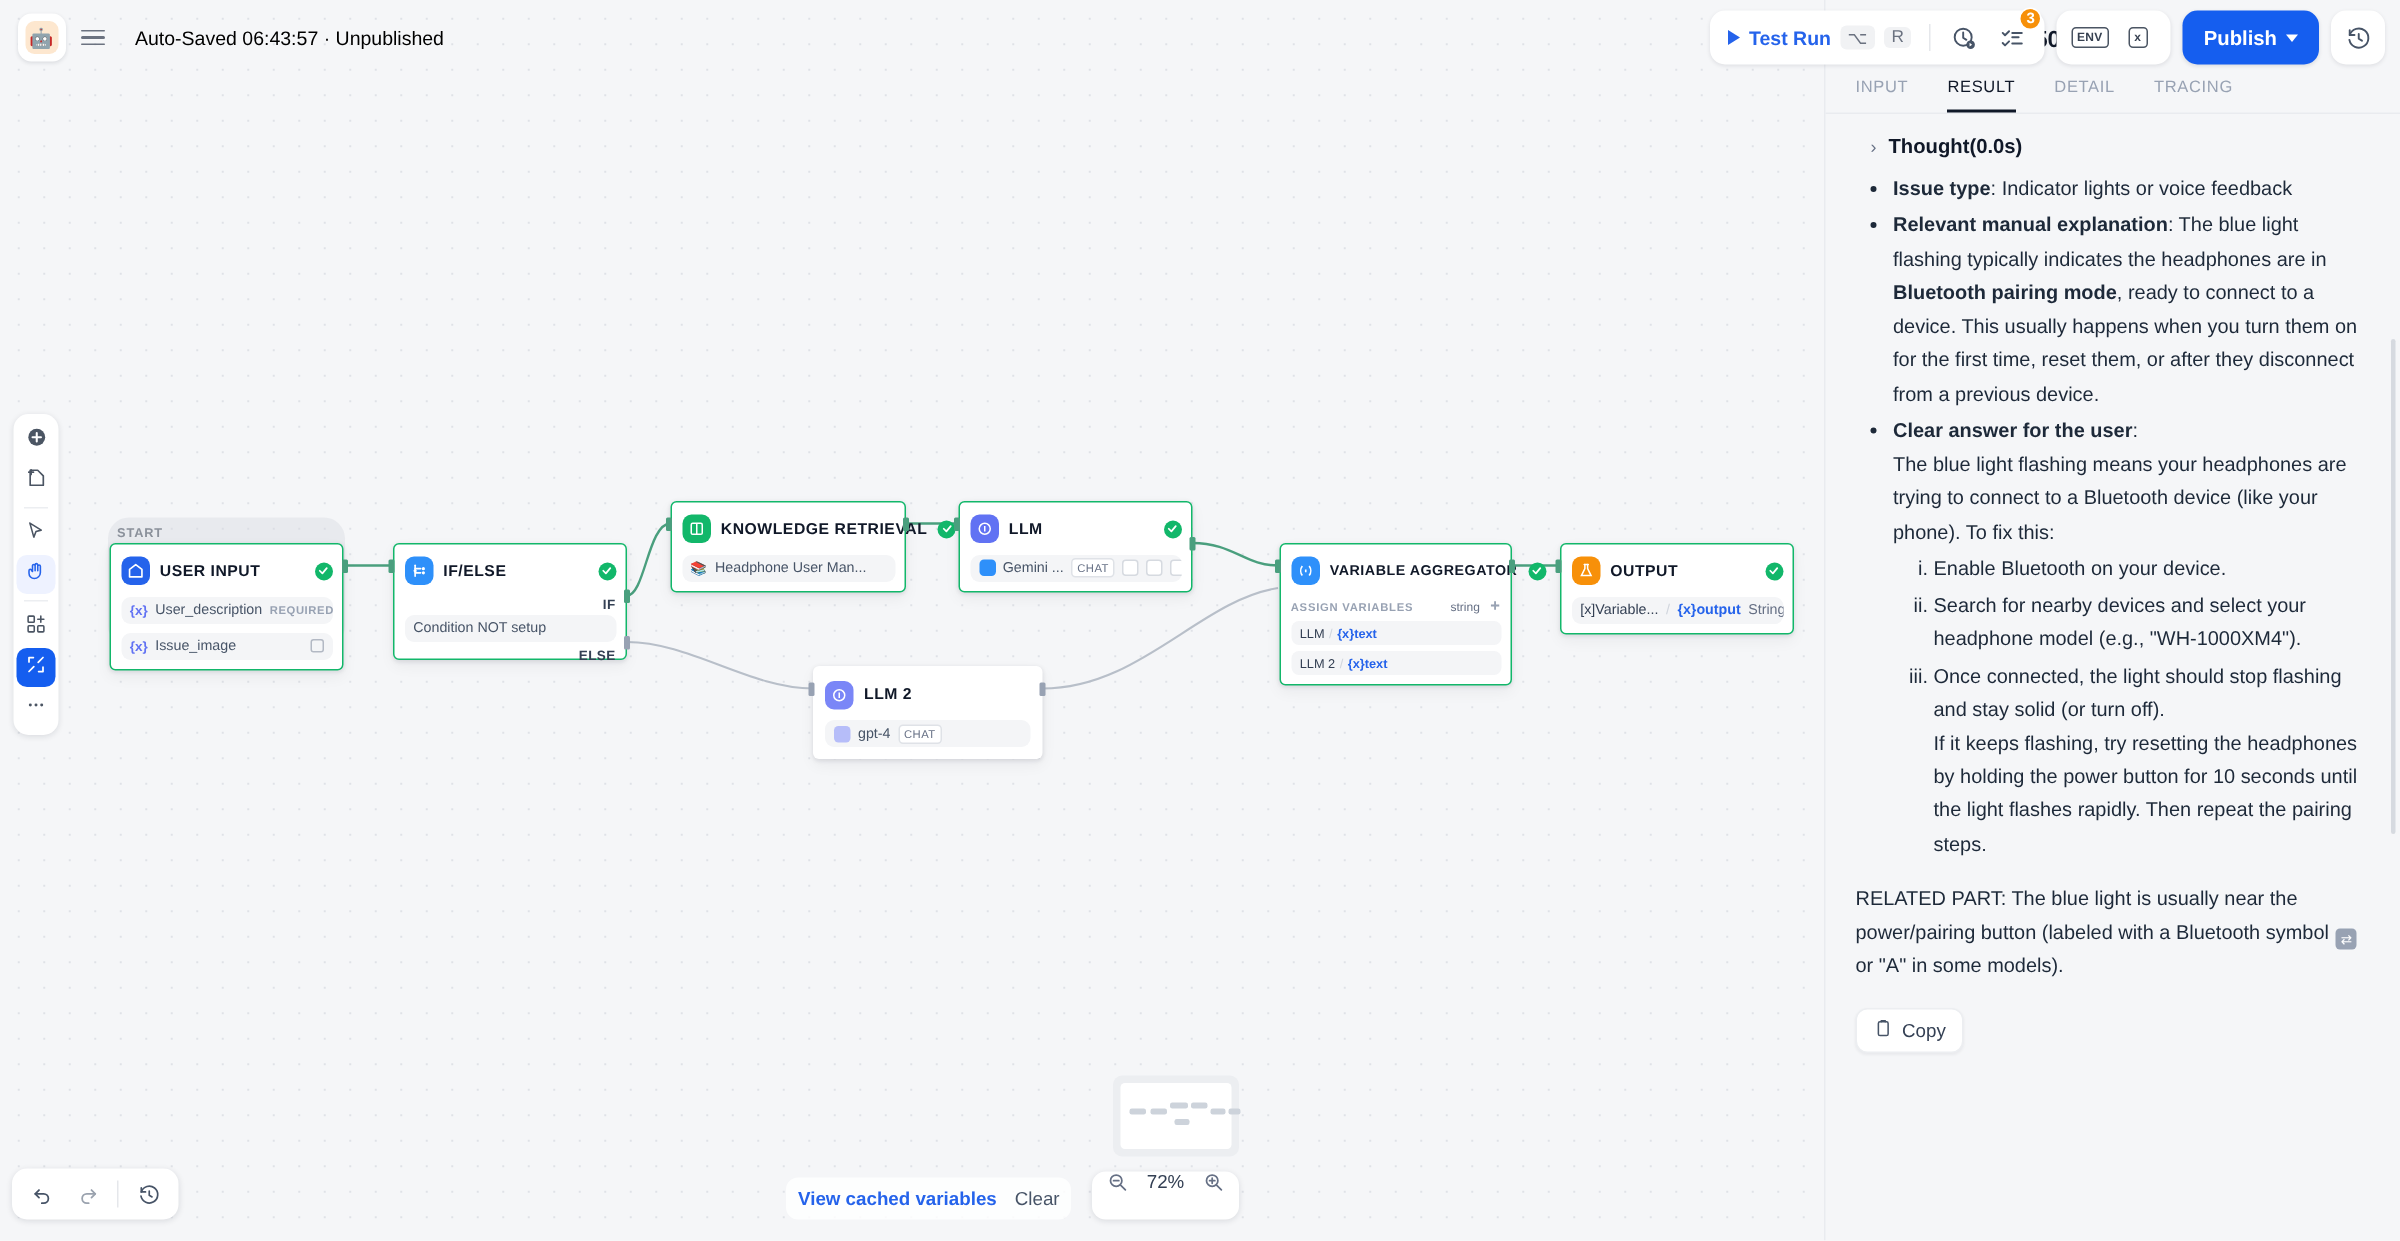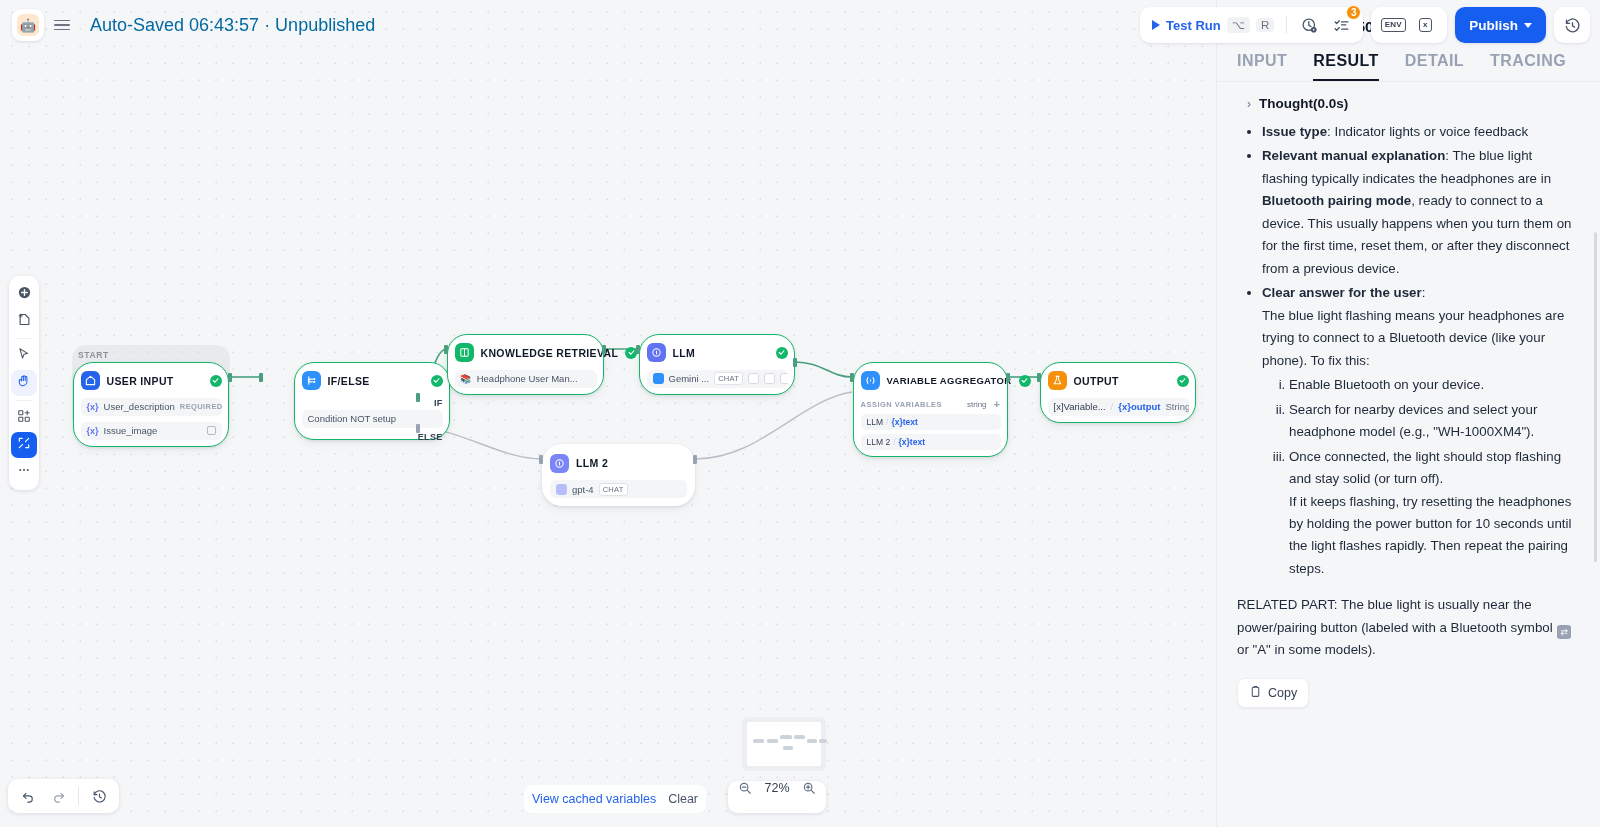--- a/index.html
+++ b/index.html
@@ -31,21 +31,21 @@
   }
   .logo-inner {
     width: 22px; height: 22px; border-radius: 6px; background: #fde7cf;
     display:flex; align-items:center; justify-content:center; font-size: 13px; line-height: 1;
   }
   .hamburger { width: 22px; height: 22px; display:flex; flex-direction: column; justify-content:center; gap:3px; margin-left:4px; cursor:pointer;}
   .hamburger i { display:block; height: 1.6px; background:#6b7280; border-radius: 2px; }
   .hamburger i:nth-child(1){width:16px}
   .hamburger i:nth-child(2){width:16px}
   .hamburger i:nth-child(3){width:16px}
-  .autosave { font-size: 18px; color: #0369a1; margin-left: 8px; white-space: nowrap; }
+  .autosave { font-size: 13px; color: #000000; margin-left: 8px; white-space: nowrap; }
 
   .tb-right { position: absolute; right: 10px; top: 7px; display: flex; align-items: center; gap: 8px; }
   .pill {
     background: #fff; border-radius: 10px; height: 36px; display: flex; align-items: center;
     box-shadow: 0 1px 3px rgba(16,24,40,.10); padding: 0 8px; gap: 4px;
   }
   .testrun { display:flex; align-items:center; gap:6px; padding: 0 4px; cursor: pointer;}
   .testrun .lbl { color:#2563eb; font-size:13px; font-weight:600; }
   .play-tri {
     width: 0; height: 0; border-left: 8px solid #2563eb;
@@ -81,21 +81,21 @@
   .rail-sep { width: 16px; height:1px; background:#eceef1; margin: 3px 0; }
 
   
   .group-label {
     position:absolute; font-size: 8.5px; letter-spacing: .6px; color: #8b919b; font-weight: 600;
   }
   .startbox {
     position:absolute; border-radius: 14px; background: rgba(214,218,224,.42);
   }
   .node {
-    position:absolute; background:#fff; border-radius: 20px;
+    position:absolute; background:#fff; border-radius: 4px;
     box-shadow: 0 1px 3px rgba(16,24,40,.10), 0 4px 10px rgba(16,24,40,.05);
     padding: 8px; z-index: 6;
   }
   .node.sel { border: 1.5px solid #12b76a; padding: 6.5px; }
   .node-head { display:flex; align-items:center; gap: 7px; height: 22px; }
   .nicon { width: 19px; height: 19px; border-radius: 6px; display:flex; align-items:center; justify-content:center; flex:none; }
   .ntitle { font-size: 10.5px; font-weight: 700; letter-spacing: .35px; color:#101828; white-space:nowrap; }
   .okdot { margin-left:auto; width:12px; height:12px; border-radius:50%; background:#12b76a;
            display:flex; align-items:center; justify-content:center; flex:none;}
   .okdot svg { display:block; }
@@ -125,21 +125,21 @@
 
   
   .histbar {
     position:absolute; left: 8px; bottom: 14px; height: 34px; background:#fff; border-radius: 10px;
     box-shadow: 0 1px 4px rgba(16,24,40,.12); display:flex; align-items:center; gap:2px; padding: 0 6px; z-index: 30;
   }
   .cachedbar {
     position:absolute; left: 524px; bottom: 14px; height: 28px; background: rgba(255,255,255,.82);
     border-radius: 8px; display:flex; align-items:center; gap: 12px; padding: 0 8px; z-index: 30;
   }
-  .cachedbar .blue { color:#2563eb; font-size:12.5px; font-weight:400; cursor:pointer;}
+  .cachedbar .blue { color:#2563eb; font-size:12.5px; font-weight:700; cursor:pointer;}
   .cachedbar .grey { color:#475467; font-size:12.5px; cursor:pointer;}
   .minimap {
     position:absolute; right: 390px; bottom: 56px; width: 84px; height: 54px; background:#eceef1;
     border-radius: 6px; padding: 5px; z-index: 28;
   }
   .minimap .inner { width:100%; height:100%; background:#fff; border-radius:3px; position:relative; }
   .mm-node { position:absolute; background:#cdd3db; border-radius:1.5px; height:4px; }
   .zoombar {
     position:absolute; right: 390px; bottom: 14px; height: 32px; background:#fff; border-radius: 9px;
     box-shadow: 0 1px 4px rgba(16,24,40,.12); display:flex; align-items:flex-start; gap:8px; padding: 0 10px; z-index: 30;
@@ -148,21 +148,21 @@
 
   
   .panel {
     position:absolute; right: 0; top: 0; width: 384px; height: 827px; background:#f5f6f8;
     border-left: 1px solid #e9ebef; z-index: 35; display:flex; flex-direction: column;
   }
   .panel-head { padding: 18px 20px 0 20px; position: relative; flex: none; }
   .panel-title { font-size: 15.5px; font-weight: 700; color:#101828; }
   .close-x { position:absolute; right: 16px; top: 17px; width:18px; height:18px; cursor:pointer; color:#98a2b3; }
   .tabs { display:flex; gap: 26px; margin-top: 16px; border-bottom: 1px solid #e9ebef; padding: 0 20px; flex:none;}
-  .tab { font-size: 16px; letter-spacing:.45px; font-weight:700; color:#98a2b3; padding-bottom: 9px; cursor:pointer; white-space:nowrap;}
+  .tab { font-size: 11px; letter-spacing:.45px; font-weight:400; color:#98a2b3; padding-bottom: 9px; cursor:pointer; white-space:nowrap;}
   .tab.on { color:#101828; border-bottom: 2px solid #101828; }
   .panel-body { flex: 1; overflow: hidden; padding: 14px 20px 10px 20px; position: relative; }
   .thought { display:flex; align-items:center; gap: 8px; margin-left: 10px; }
   .thought .arr { color:#667085; font-size: 12px; line-height:1; }
   .thought .t { font-size: 13.5px; font-weight: 700; color:#101828; }
   .content { font-size: 13.3px; line-height: 1.69; color:#1d2939; }
   .content ul { margin: 10px 0 0 0; padding-left: 25px; }
   .content ul li { margin-bottom: 2px; }
   .content ol { margin: 2px 0 0 0; padding-left: 27px; list-style-type: lower-roman; }
   .content ol li { margin-bottom: 2px; }
@@ -219,21 +219,21 @@
       </div>
       <div class="nrow">
         <span class="varx">{x}</span>
         <span>Issue_image</span>
         <span class="minibox" style="margin-left:auto;"></span>
       </div>
     </div>
     <div class="port" style="left:228px;top:373px;"></div>
 
     <div class="port" style="left:259px;top:373px;"></div>
-    <div class="node sel" style="left:262px;top:362px;width:156px;height:78px;margin-left:32px;">
+    <div class="node sel" style="left:262px;top:362px;width:156px;height:78px;">
       <div class="node-head">
         <span class="nicon" style="background:#2e90fa;">
           <svg width="11" height="11" viewBox="0 0 24 24" fill="none" stroke="#fff" stroke-width="2.4" stroke-linecap="round">
               <path d="M6 4 v16"></path>
               <circle cx="6" cy="12" r="2.3" fill="#fff" stroke="none"></circle>
               <path d="M6 9 H14 M6 15 H14"></path>
               <circle cx="18" cy="9" r="2.3" fill="#fff" stroke="none"></circle>
               <circle cx="18" cy="15" r="2.3" fill="#fff" stroke="none"></circle>
             </svg>
         </span>

